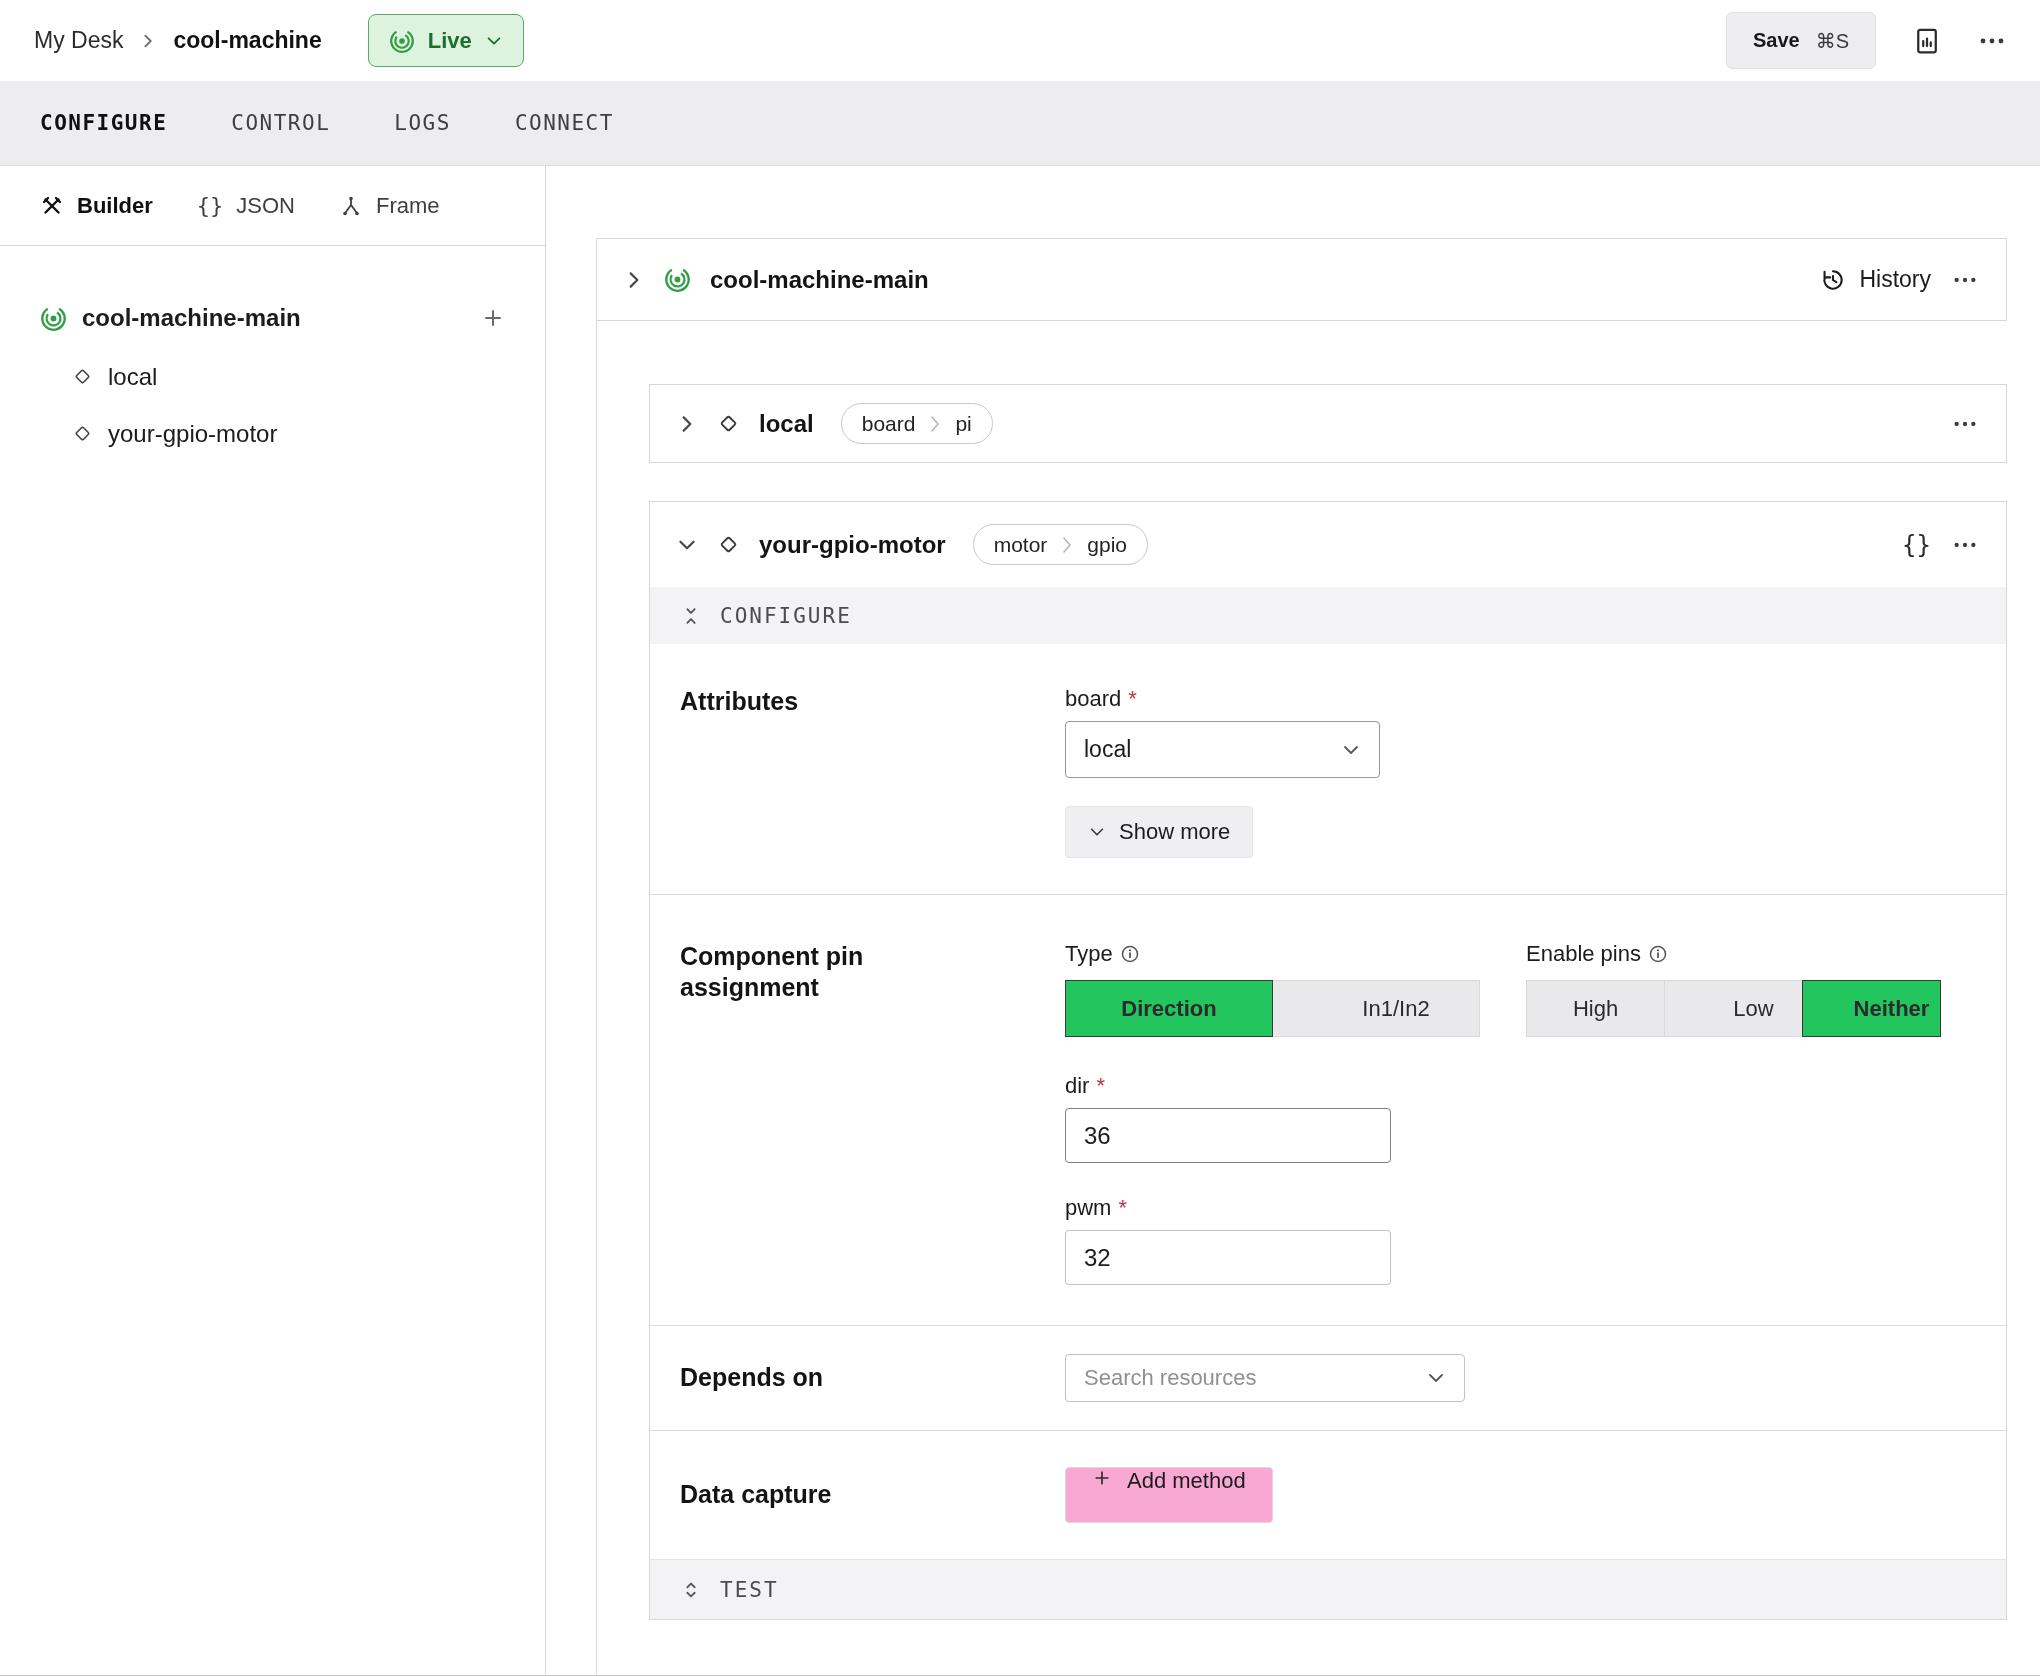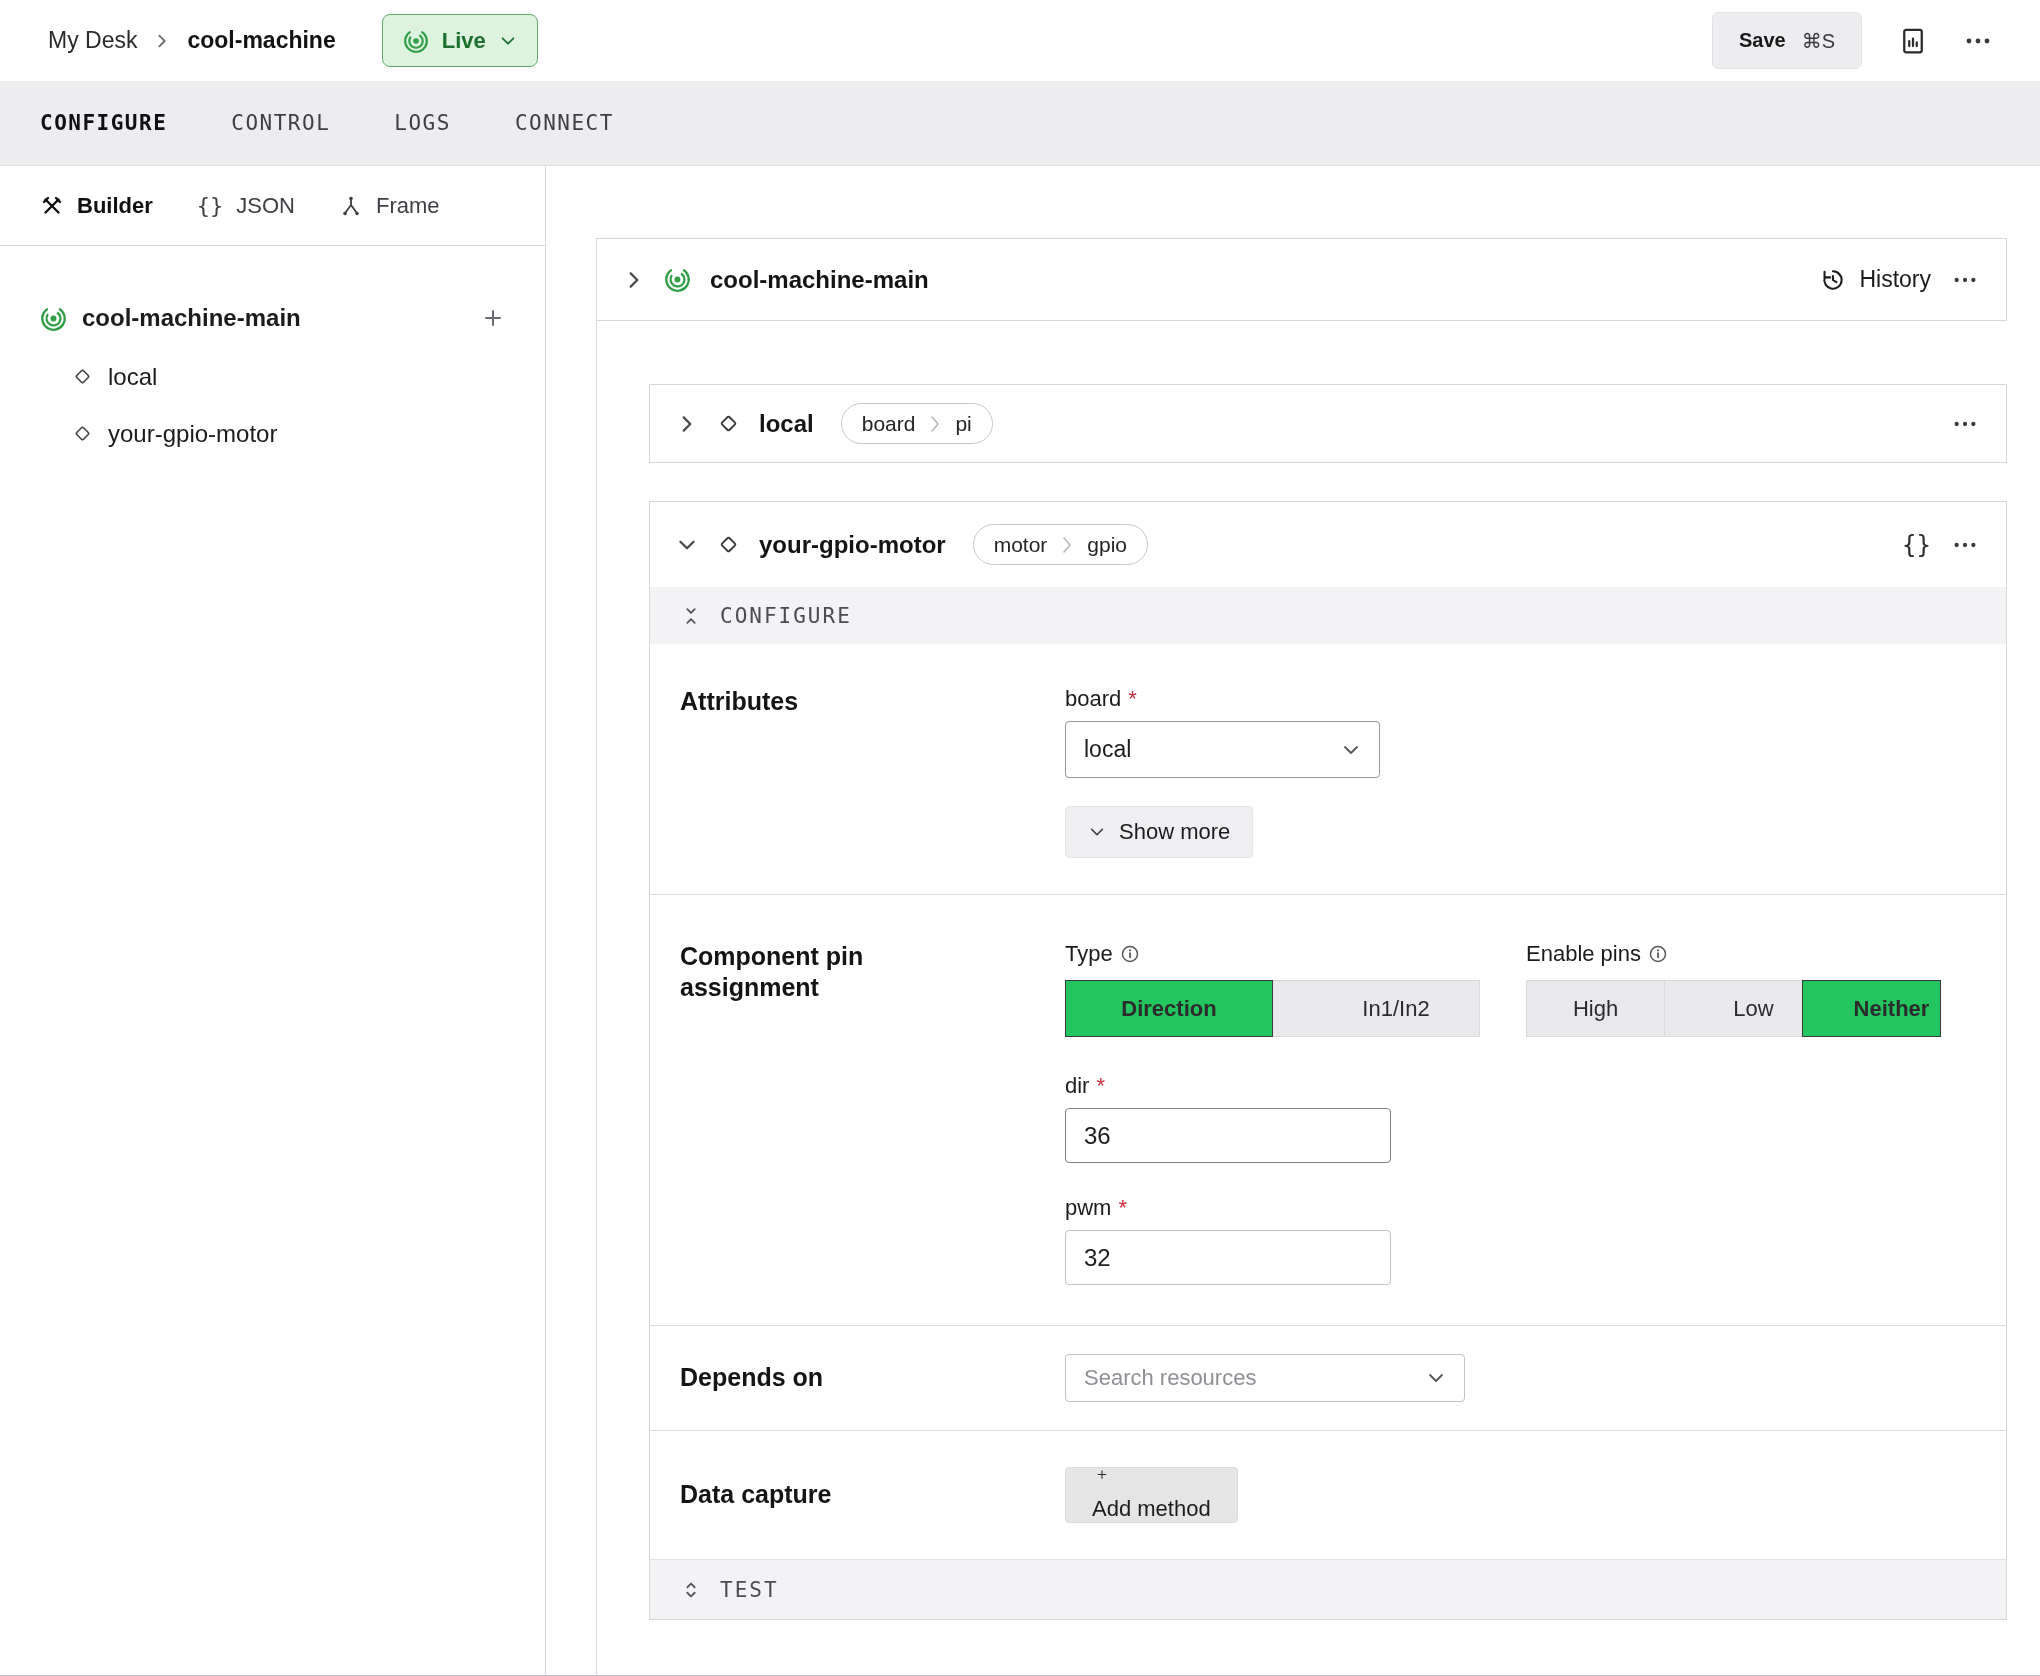--- a/index.html
+++ b/index.html
@@ -5,21 +5,21 @@
   * { margin:0; padding:0; box-sizing:border-box; }
   html,body { width:2040px; height:1676px; overflow:hidden; }
   body {
     font-family:"Liberation Sans","DejaVu Sans",sans-serif;
     color:#1c1c1e; background:#ffffff; position:relative;
     border-bottom:1px solid #c6c6ca;
   }
   button { font-family:inherit; color:inherit; cursor:pointer; }
 
   
-  .topbar { height:81px; display:flex; justify-content:space-between; padding:0 48px; background:#fff; }
+  .topbar { height:81px; display:flex; justify-content:space-between; padding:0 34px; background:#fff; }
   .topbar-left { display:flex; align-items:center; }
   .breadcrumb { display:flex; align-items:center; gap:16px; font-size:23px; }
   .crumb-parent { color:#2b2b2e; text-decoration:none; cursor:pointer; }
   .crumb-current { font-weight:700; color:#121214; }
   .live-btn { margin-left:46px; display:flex; align-items:center; gap:13px; height:53px; padding:0 20px;
     background:#def3de; border:1px solid #5aa968; border-radius:8px; font-size:22px; font-weight:600; color:#1d6f2e; }
   .topbar-right { display:flex; align-items:center; gap:36px; }
   .save-btn { display:flex; align-items:center; gap:16px; height:57px; padding:0 26px;
     background:#ededef; border:1px solid #e2e2e5; border-radius:6px; font-size:20px; }
   .save-label { font-weight:600; color:#18181a; }
@@ -92,21 +92,21 @@
   .text-input { width:326px; height:55px; border:1px solid #c2c2c5; border-radius:4px; font-size:24px; padding:0 18px; color:#1c1c1e; background:#fff; font-family:inherit; }
   .text-input.dir { border-color:#7f7f85; }
 
   .section.depends { padding-top:28px; padding-bottom:28px; align-items:center; }
   .section.depends .sec-fields { flex-direction:row; align-items:center; }
   .select-box.search { width:400px; height:48px; border-color:#c2c2c5; }
   .placeholder-text { color:#8f8f95; font-size:22px; }
 
   .section.capture { padding-top:36px; padding-bottom:36px; align-items:center; }
   .add-method-btn { display:flex; gap:15px; height:56px; padding:0 26px;
-    background:#e5e5e5; border:1px solid #dadadd; border-radius:4px; font-size:22px; color:#1c1c1e;flex-direction:column; }
+    background:#f9a8d4; border:1px solid #dadadd; border-radius:4px; font-size:22px; color:#1c1c1e; }
 </style>
 </head>
 <body>
 
 <header class="topbar">
   <div class="topbar-left">
     <nav class="breadcrumb">
       <a class="crumb-parent">My Desk</a>
       <svg width="18" height="18" viewBox="0 0 20 20">
           <path d="M7 4l6 6-6 6" fill="none" stroke="#6a6a70" stroke-width="2" stroke-linecap="round" stroke-linejoin="round"></path>

